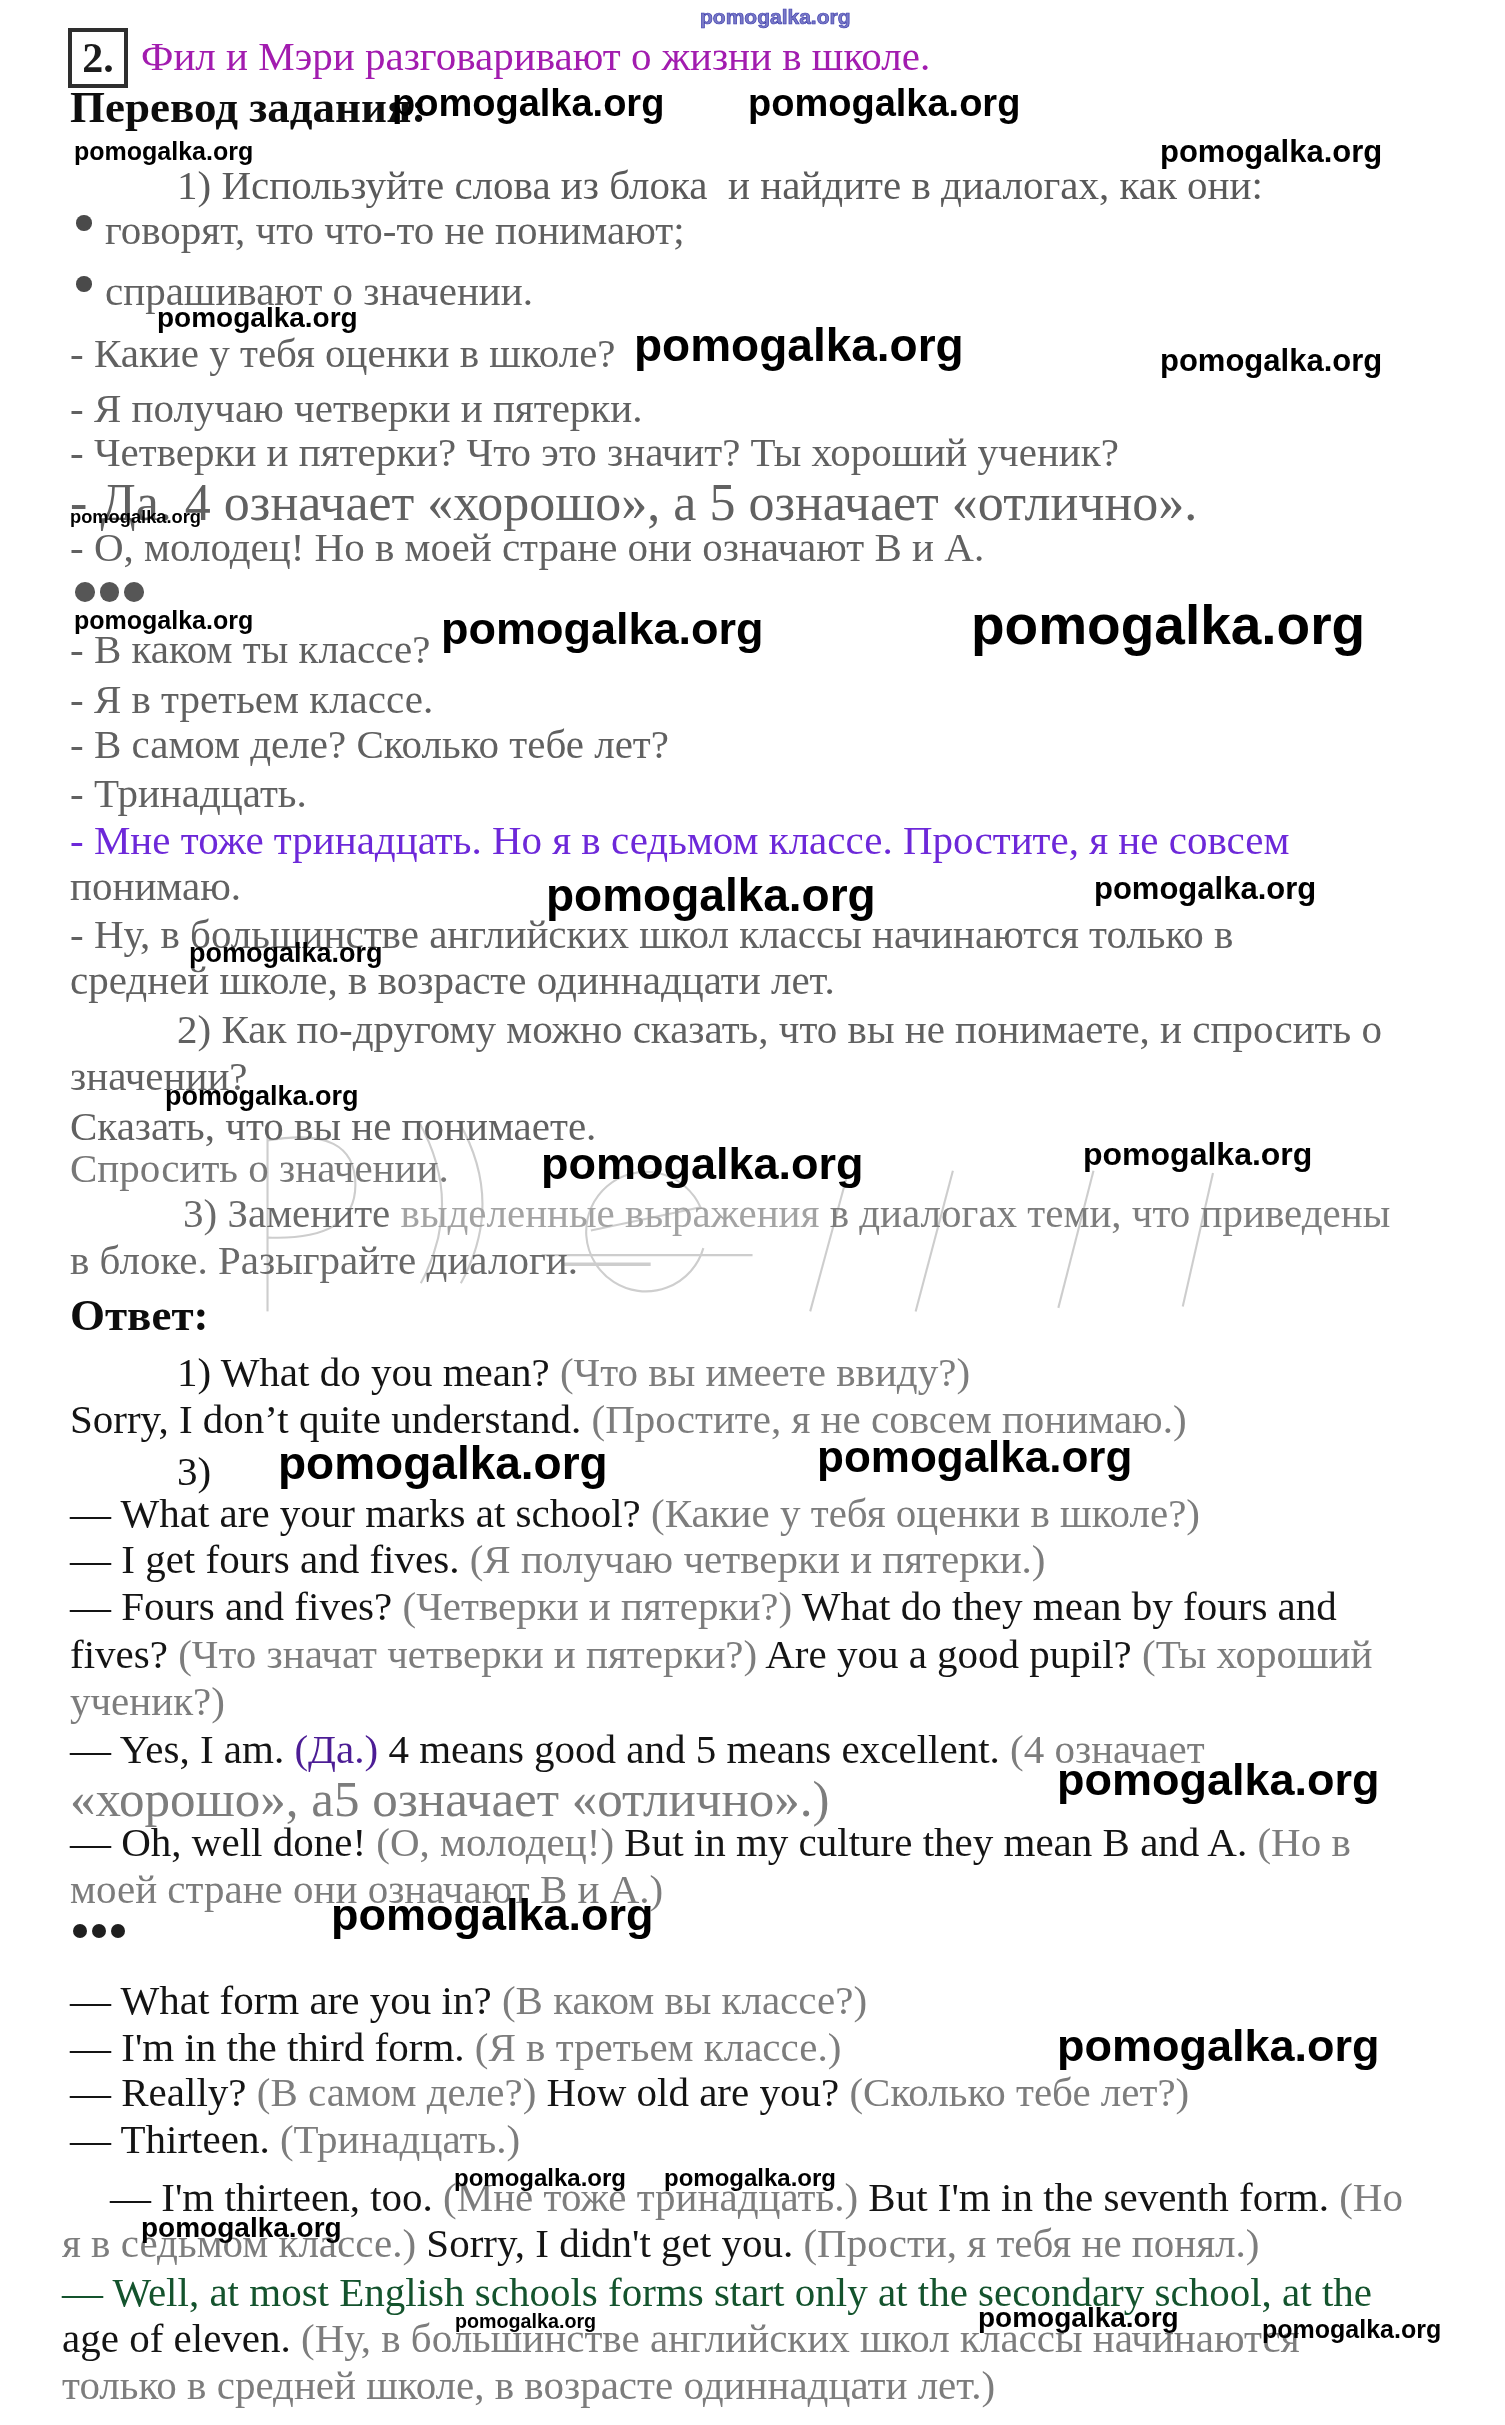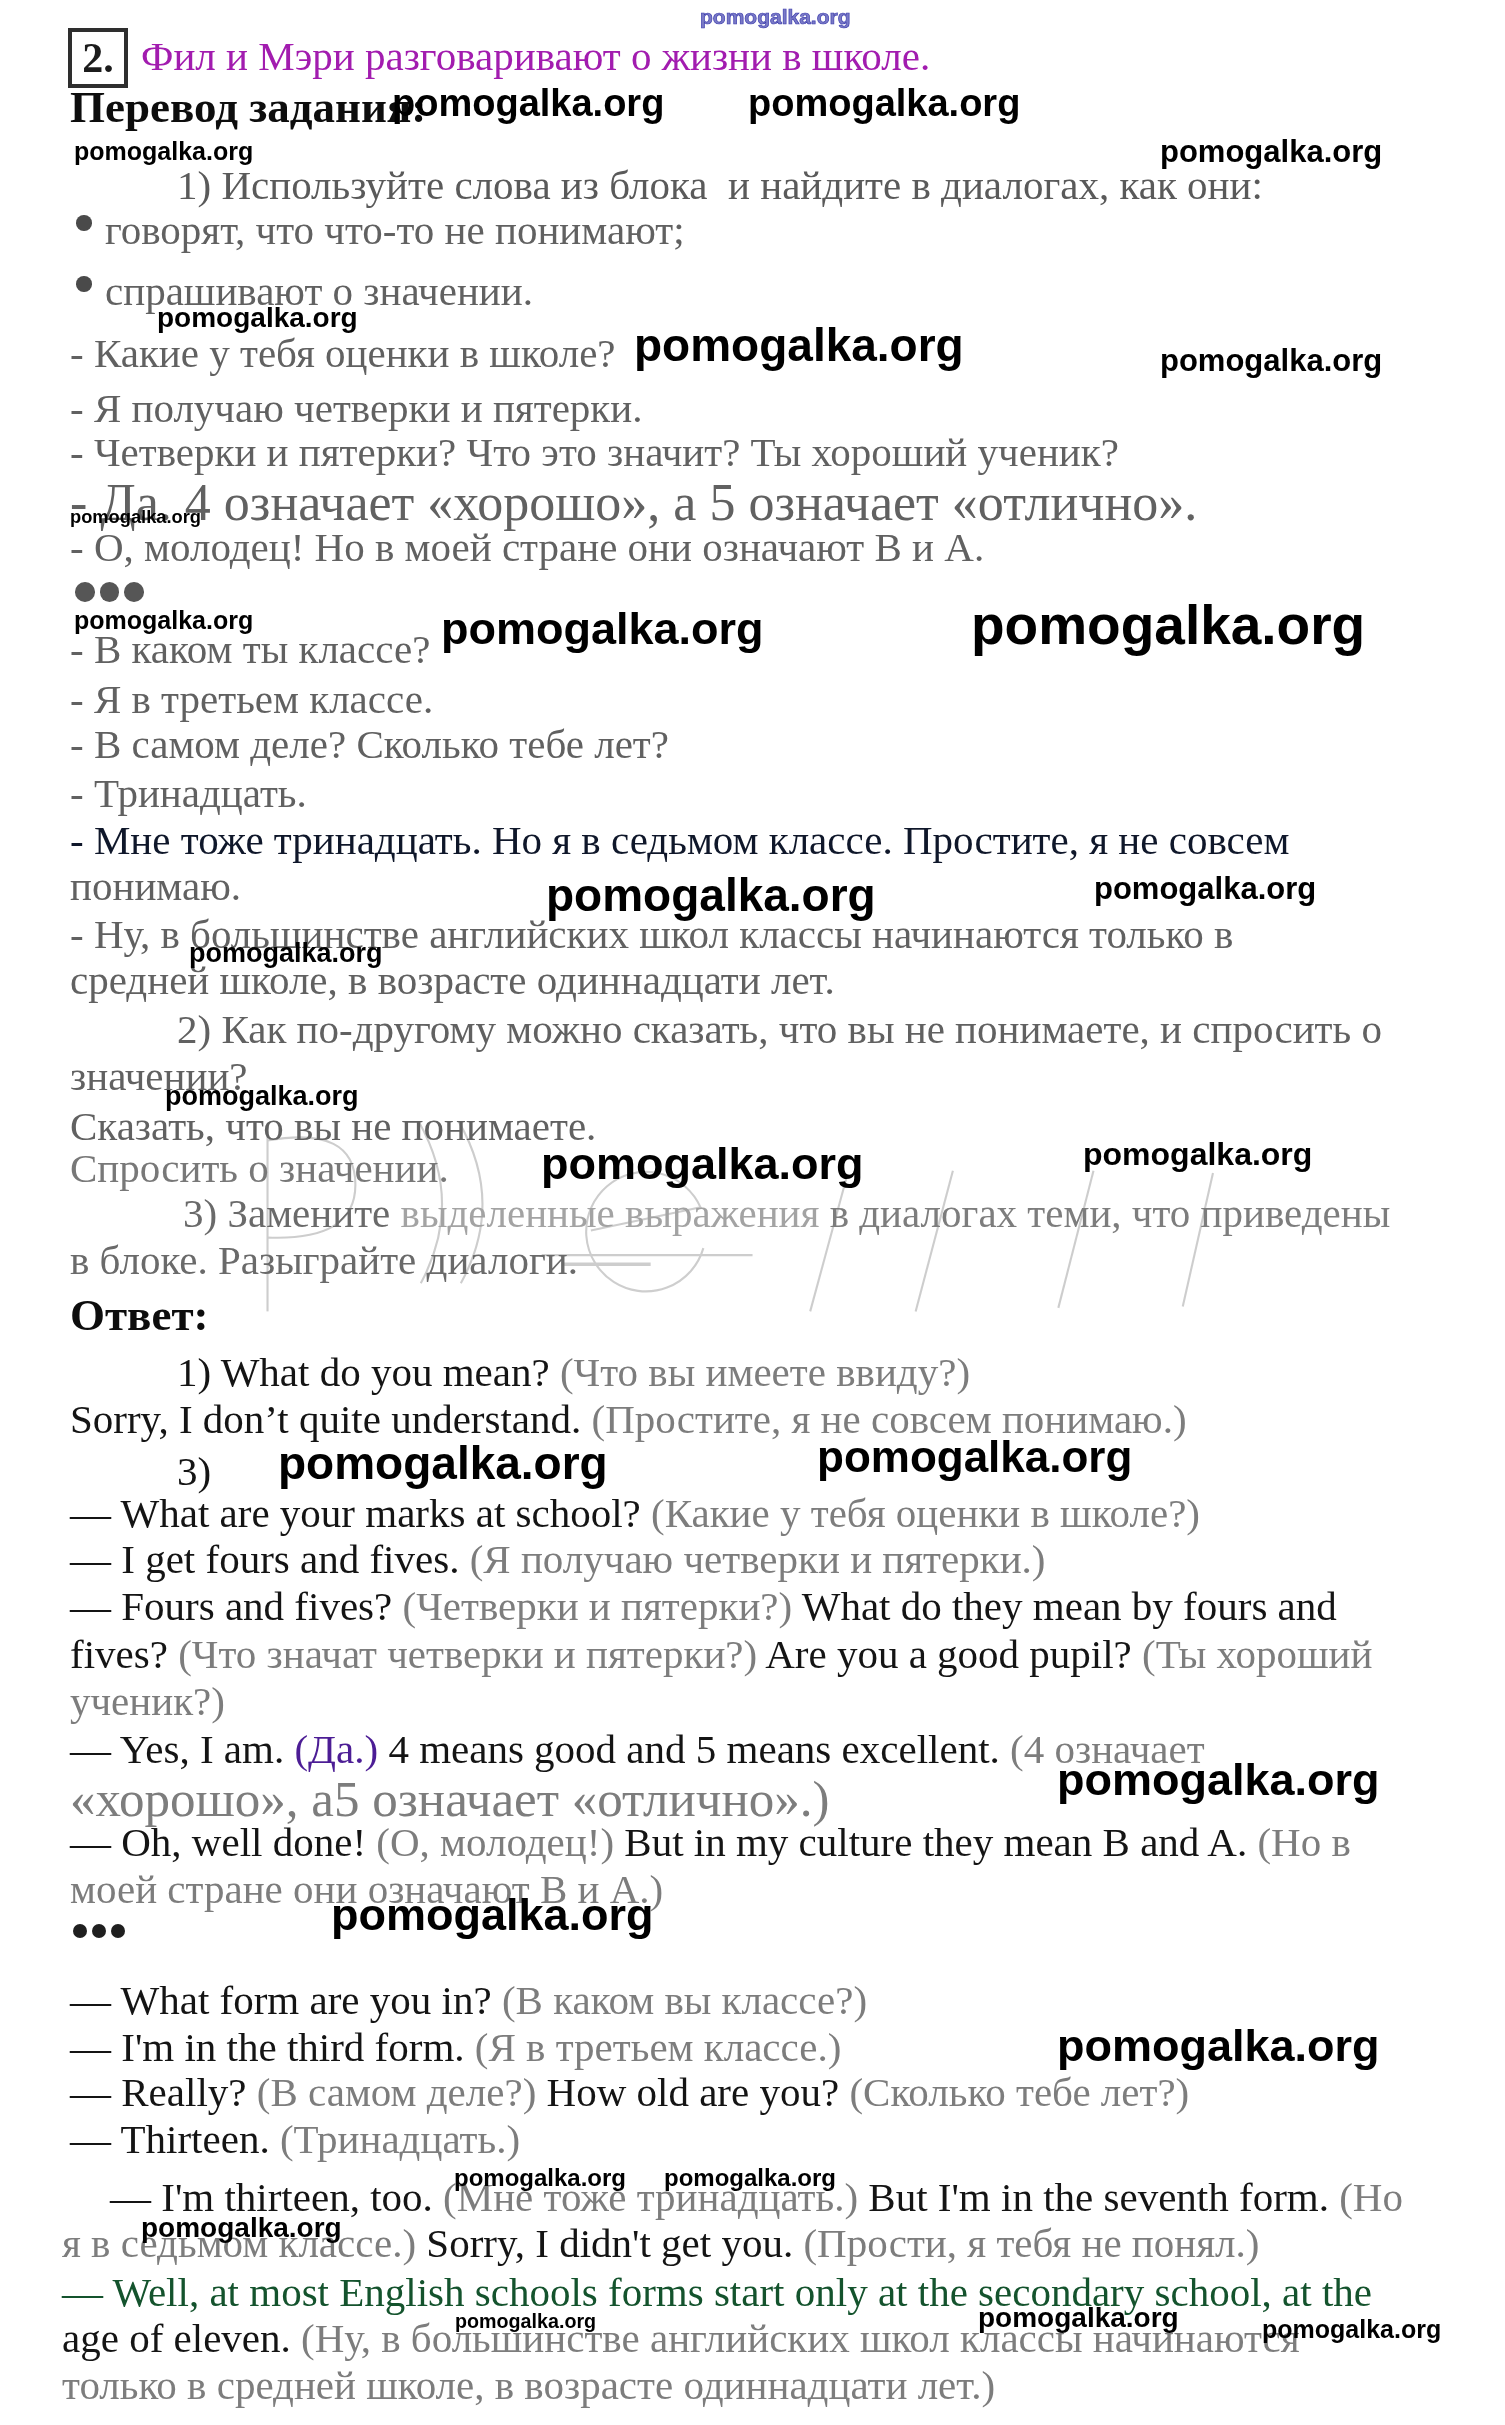--- a/index.html
+++ b/index.html
@@ -48,21 +48,21 @@
       <div class="line" style="left: 105px; top: 269px; font-size: 41px;"><span style="color: rgb(97, 97, 97);">спрашивают о значении.</span></div>
       <div class="line" style="left: 70px; top: 331px; font-size: 41px;"><span style="color: rgb(97, 97, 97);">- Какие у тебя оценки в школе?</span></div>
       <div class="line" style="left: 70px; top: 386px; font-size: 41px;"><span style="color: rgb(97, 97, 97);">- Я получаю четверки и пятерки.</span></div>
       <div class="line" style="left: 70px; top: 430px; font-size: 41px;"><span style="color: rgb(97, 97, 97);">- Четверки и пятерки? Что это значит? Ты хороший ученик?</span></div>
       <div class="line" style="left: 70px; top: 475px; font-size: 52px;"><span style="color: rgb(97, 97, 97);">- Да. 4 означает «хорошо», а 5 означает «отлично».</span></div>
       <div class="line" style="left: 70px; top: 525px; font-size: 41px;"><span style="color: rgb(97, 97, 97);">- О, молодец! Но в моей стране они означают B и A.</span></div>
       <div class="line" style="left: 70px; top: 627px; font-size: 41px;"><span style="color: rgb(97, 97, 97);">- В каком ты классе?</span></div>
       <div class="line" style="left: 70px; top: 677px; font-size: 41px;"><span style="color: rgb(97, 97, 97);">- Я в третьем классе.</span></div>
       <div class="line" style="left: 70px; top: 722px; font-size: 41px;"><span style="color: rgb(97, 97, 97);">- В самом деле? Сколько тебе лет?</span></div>
       <div class="line" style="left: 70px; top: 771px; font-size: 41px;"><span style="color: rgb(97, 97, 97);">- Тринадцать.</span></div>
-      <div class="line" style="left: 70px; top: 818px; font-size: 41px;"><span style="color: #0f172a;">- Мне тоже тринадцать. Но я в седьмом классе. Простите, я не совсем</span></div>
+      <div class="line" style="left: 70px; top: 818px; font-size: 41px;"><span style="color: #6d28d9;">- Мне тоже тринадцать. Но я в седьмом классе. Простите, я не совсем</span></div>
       <div class="line" style="left: 70px; top: 864px; font-size: 41px;"><span style="color: rgb(97, 97, 97);">понимаю.</span></div>
       <div class="line" style="left: 70px; top: 912px; font-size: 41px;"><span style="color: rgb(97, 97, 97);">- Ну, в большинстве английских школ классы начинаются только в</span></div>
       <div class="line" style="left: 70px; top: 958px; font-size: 41px;"><span style="color: rgb(97, 97, 97);">средней школе, в возрасте одиннадцати лет.</span></div>
       <div class="line" style="left: 177px; top: 1007px; font-size: 41px;"><span style="color: rgb(97, 97, 97);">2) Как по-другому можно сказать, что вы не понимаете, и спросить о</span></div>
       <div class="line" style="left: 70px; top: 1054px; font-size: 41px;"><span style="color: rgb(97, 97, 97);">значении?</span></div>
       <div class="line" style="left: 70px; top: 1104px; font-size: 41px;"><span style="color: rgb(97, 97, 97);">Сказать, что вы не понимаете.</span></div>
       <div class="line" style="left: 70px; top: 1146px; font-size: 41px;"><span style="color: rgb(120, 120, 120);">Спросить о значении.</span></div>
       <div class="line" style="left: 183px; top: 1191px; font-size: 41px;"><span style="color: rgb(106, 106, 106);">3) Замените </span><span style="color: rgb(163, 163, 163); margin-top: 10px;">выделенные выражения</span><span style="color: rgb(125, 125, 125);"> в диалогах теми, что приведены</span></div>
       <div class="line" style="left: 70px; top: 1238px; font-size: 41px;"><span style="color: rgb(106, 106, 106);">в блоке. Разыграйте диалоги.</span></div>
       <div class="line" style="left: 70px; top: 1291px; font-size: 45px; font-weight: 700;"><span style="color: rgb(13, 13, 13);">Ответ:</span></div>

